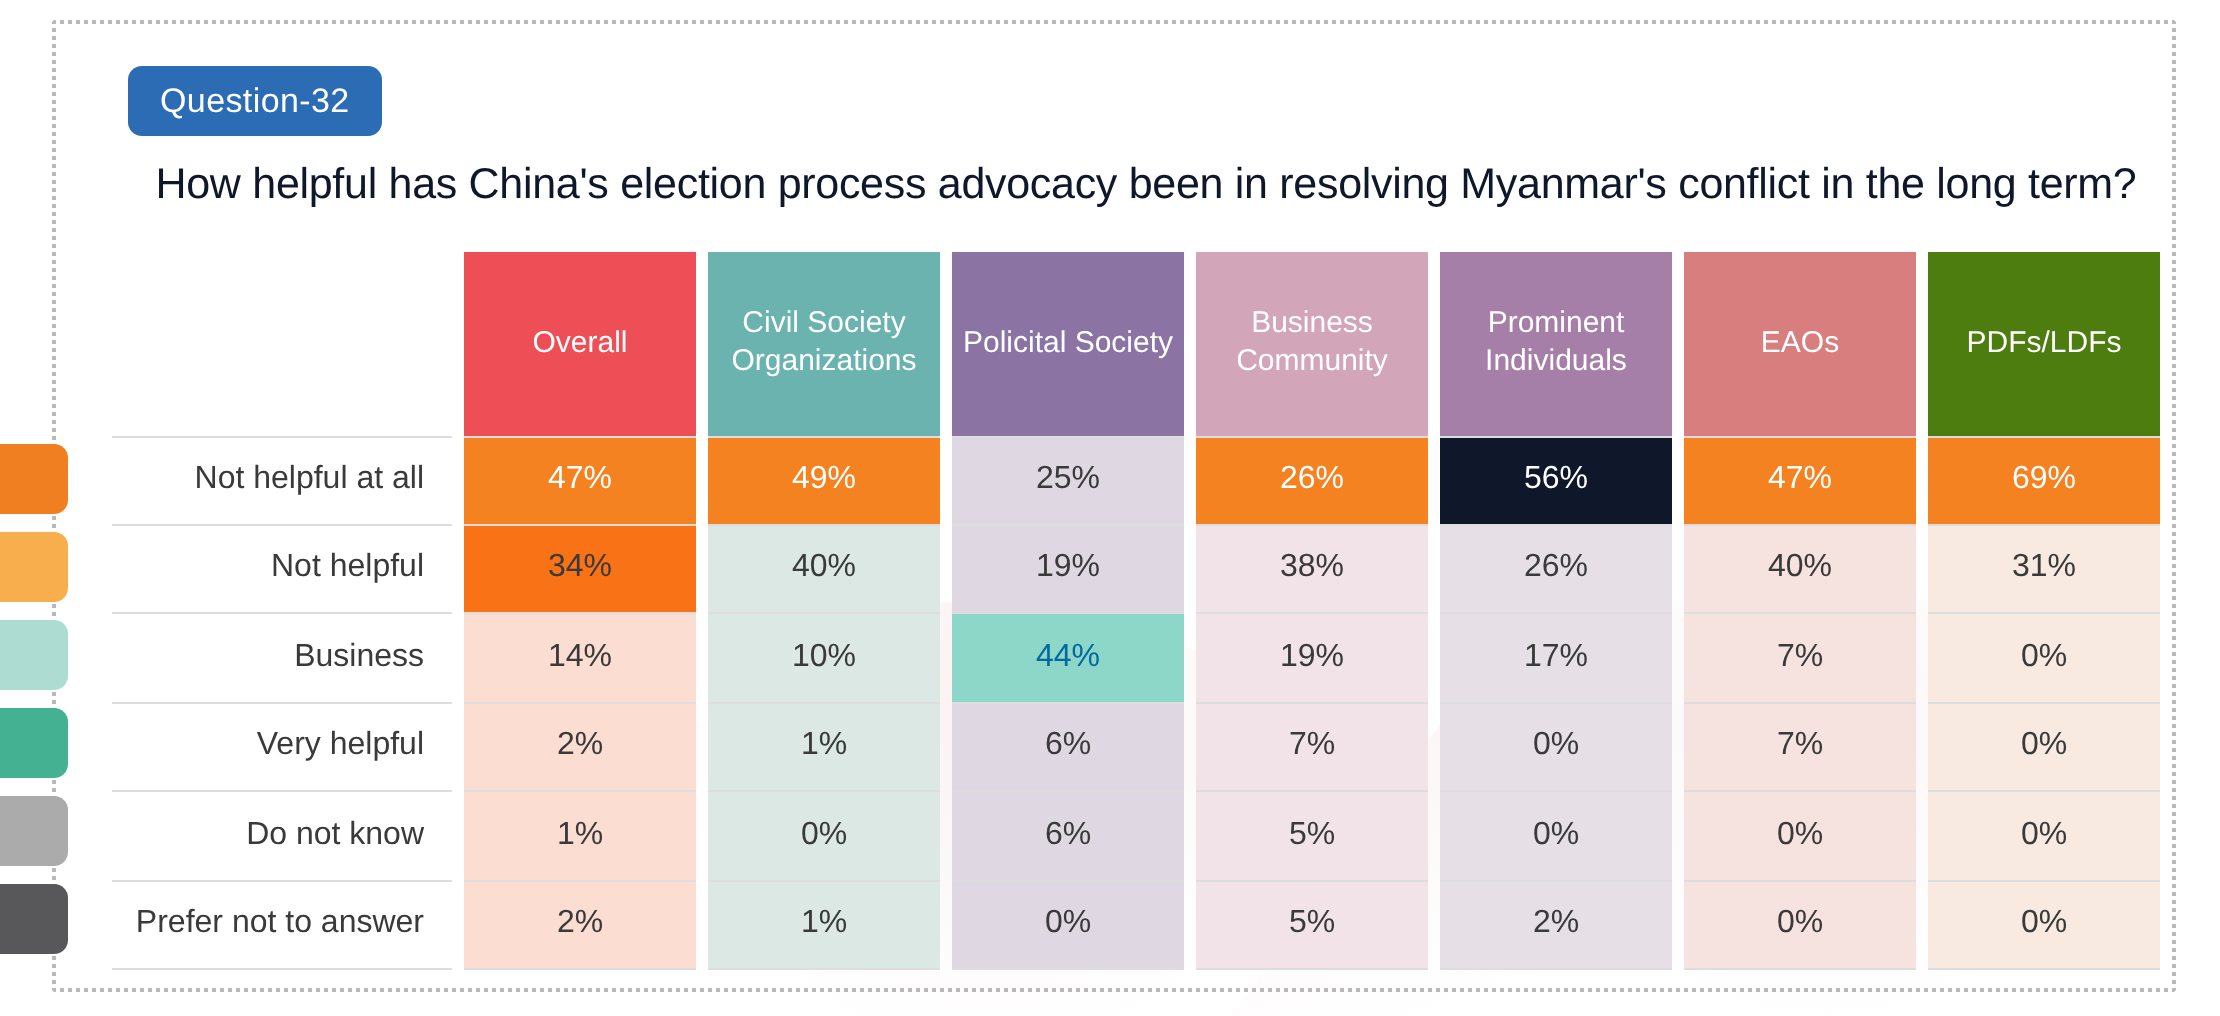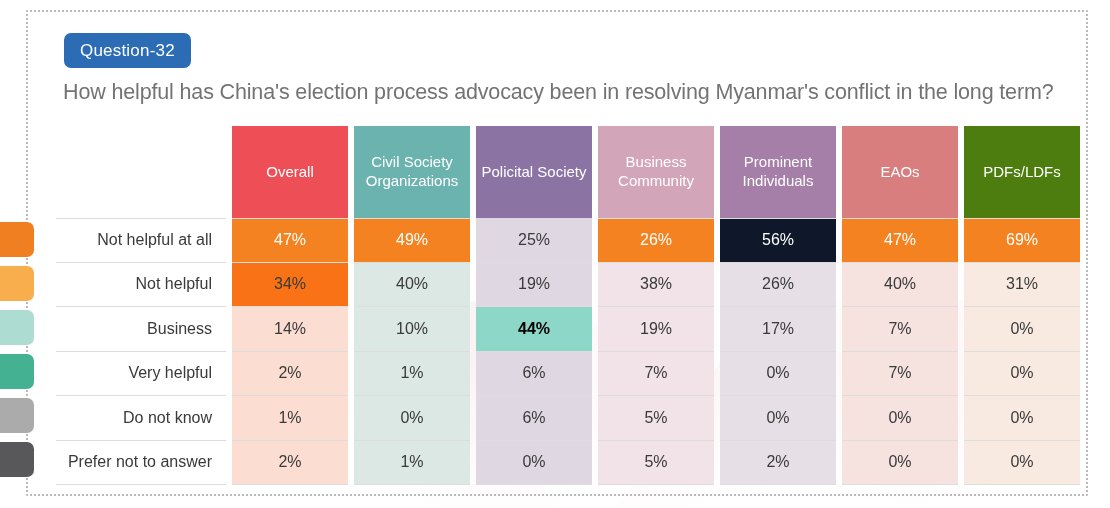--- a/index.html
+++ b/index.html
@@ -61,23 +61,24 @@
     border-radius: 7px;
     color: #ffffff;
     font-size: 17px;
     letter-spacing: 0.2px;
     white-space: nowrap;
   }
   .question {
     position: absolute; left: 63px; top: 80px;
     width: 1020px;
     font-size: 21.5px;
-    color: #737373;
+    color: #0f172a;
     letter-spacing: -0.15px;
     white-space: nowrap;
+    text-align: center;
   }
 
   
   .table-wrap {
     position: absolute;
     left: 50px; top: 126px;
     width: 1036px;
   }
   table.matrix {
     width: 1036px;
@@ -117,21 +118,21 @@
     color: #3a3a3a;
     height: 44.5px;
     position: relative;
   }
   td.cell .inner {
     position: absolute;
     left: 0; right: 0; top: 0; bottom: 0;
     display: flex; align-items: center; justify-content: center; text-align: right;
   }
   td.cell.hi-orange .inner { color: #ffffff; }
-  td.cell.hi-teal  .inner { color: #000000; font-weight: bold; }
+  td.cell.hi-teal  .inner { color: #0369a1; font-weight: normal; }
 </style>
 </head>
 <body>
 
 <div id="root">
 
   <div class="wm wm-a"></div>
   <div class="wm wm-b"></div>
   <div class="wm wm-c"></div>
 

